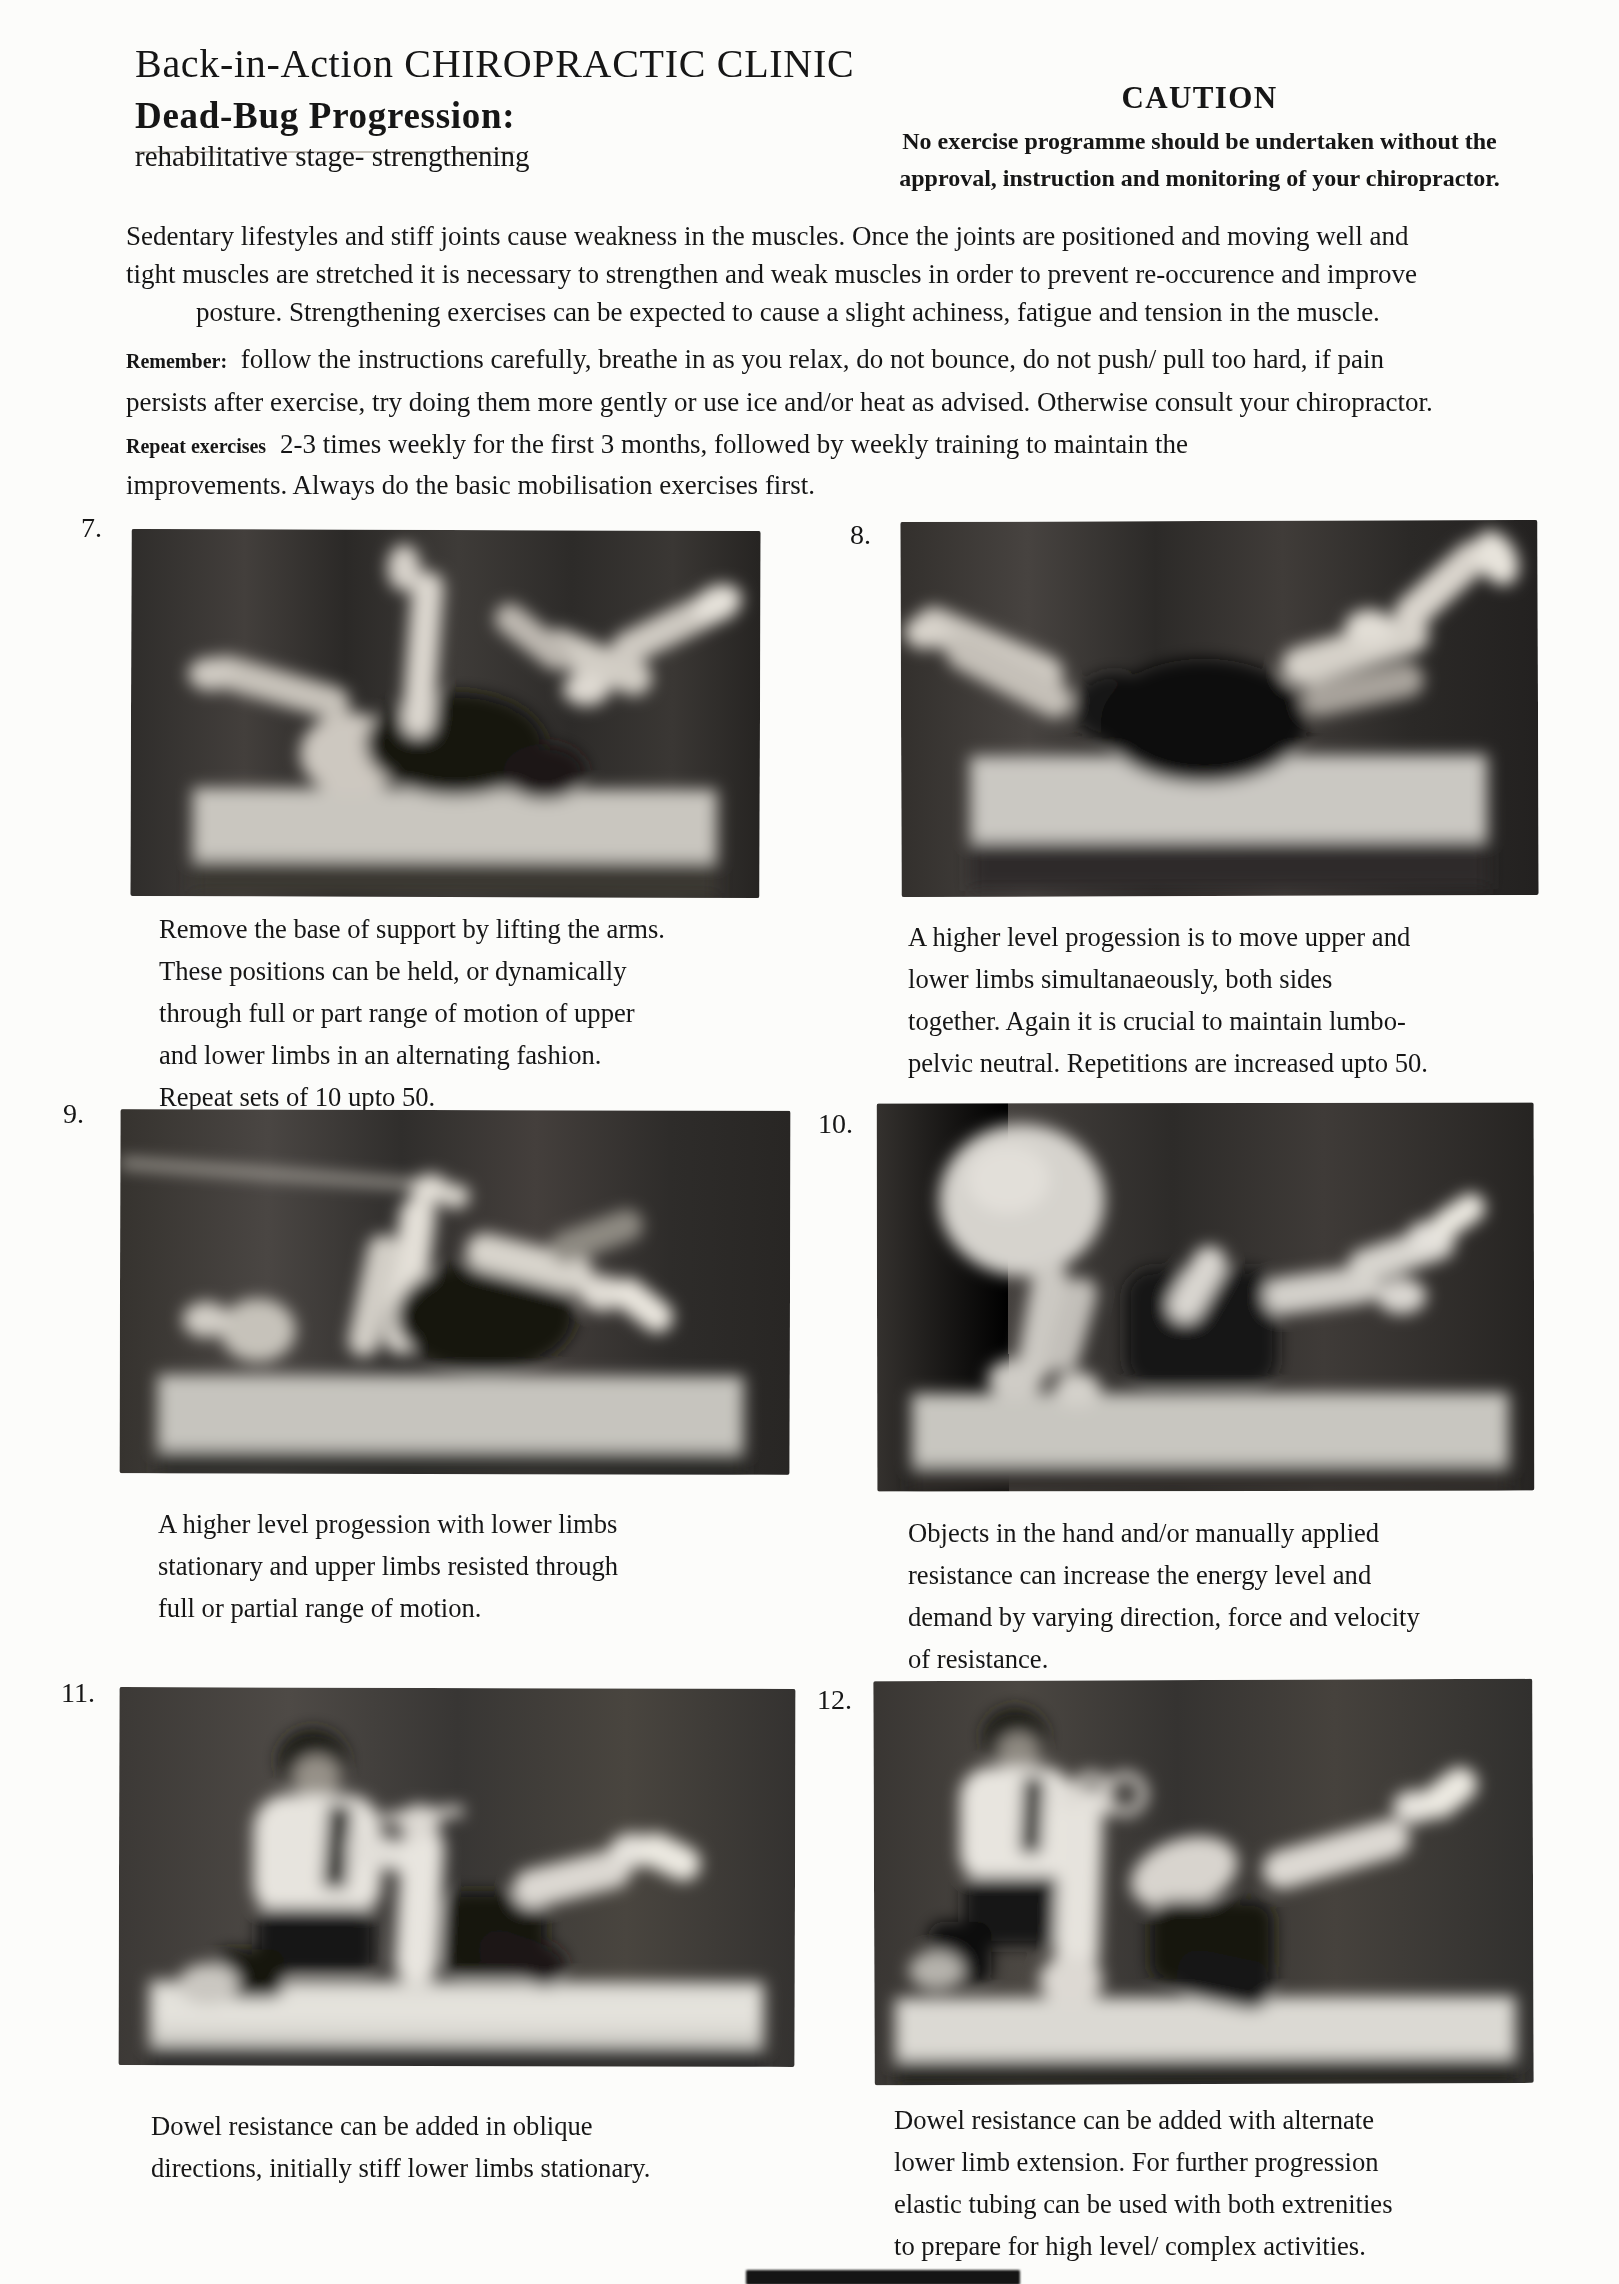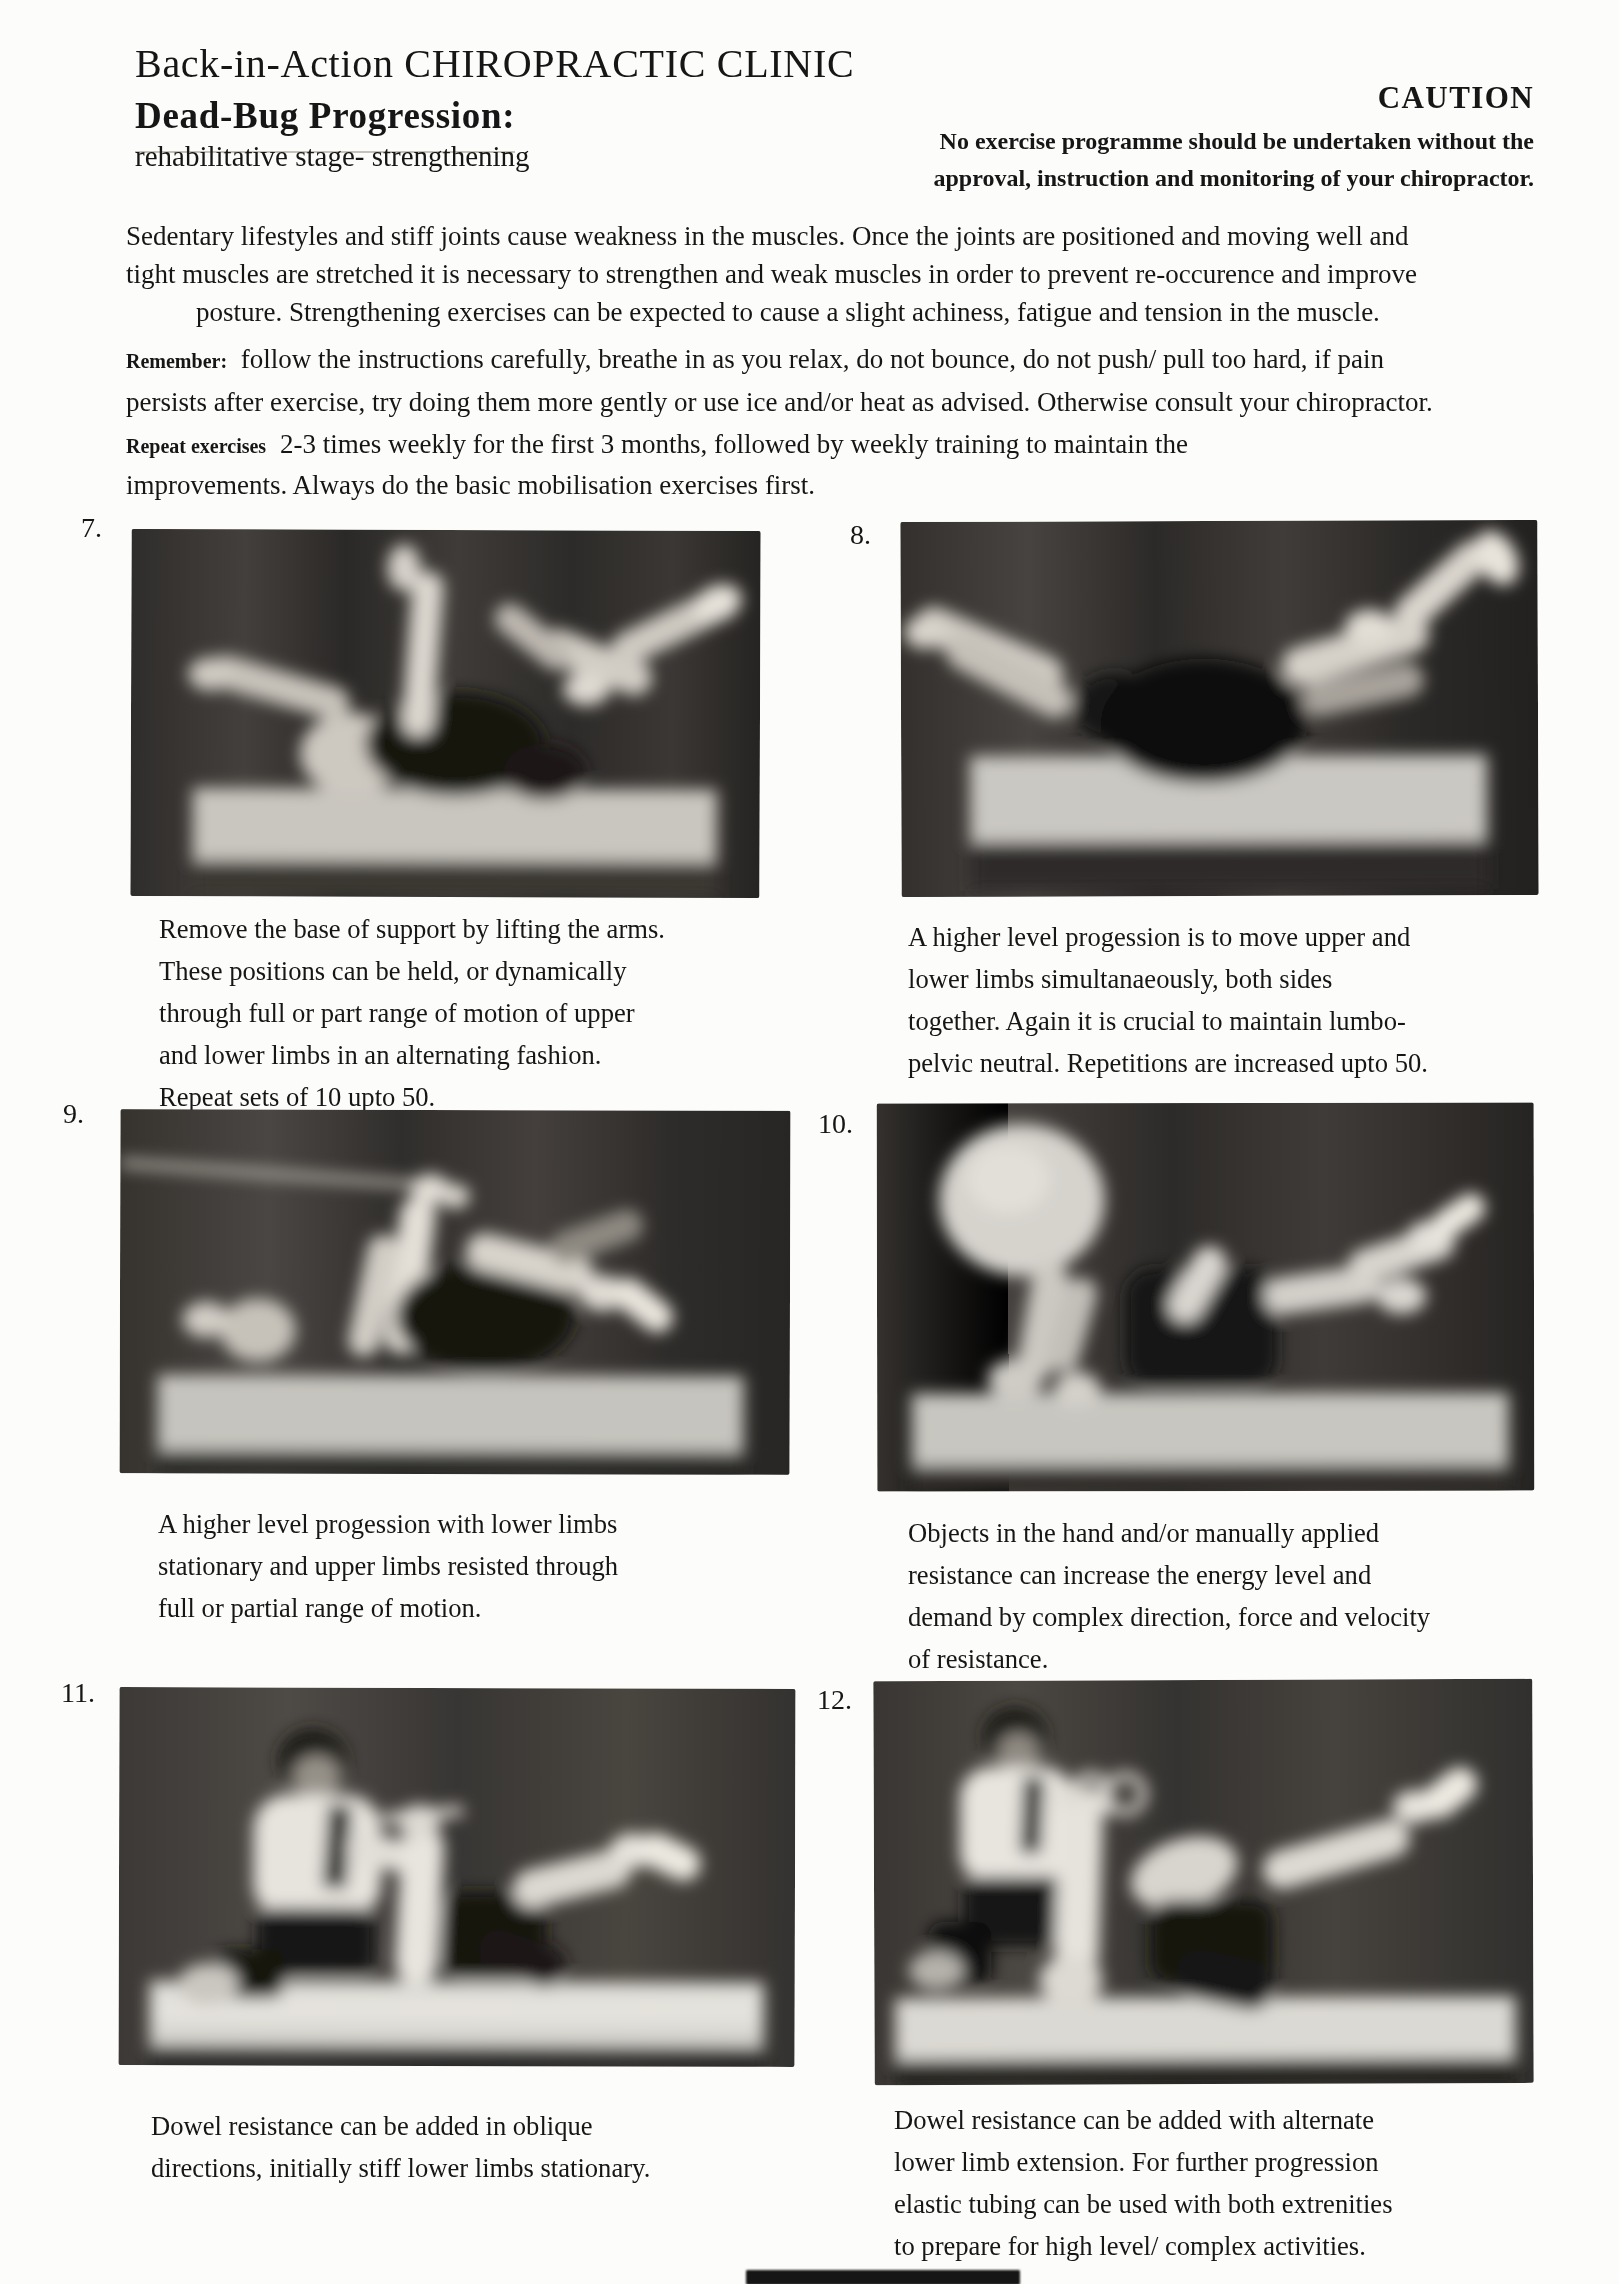--- a/index.html
+++ b/index.html
@@ -4,21 +4,21 @@
 <style>
   html,body { margin:0; padding:0; background:#d9d9d9; }
   .page {
     position:relative; width:1620px; height:2284px; background:#fcfcfa;
     font-family:"Liberation Serif","DejaVu Serif",serif; color:#161616; overflow:hidden;
   }
   .clinic-title { position:absolute; left:135px; top:40px; font-size:40px; letter-spacing:0.7px; white-space:nowrap; }
   .sheet-title  { position:absolute; left:135px; top:94px; font-size:37px; font-weight:bold; letter-spacing:0.7px; white-space:nowrap;
                   border-bottom:2.1px solid #c6c1b9; padding-bottom:14px; }
   .sheet-subtitle { position:absolute; left:135px; top:140px; font-size:29px; font-weight:normal; white-space:nowrap; }
-  .caution { position:absolute; left:865px; top:80px; width:669px; text-align:right; }
+  .caution { position:absolute; left:865px; top:80px; width:669px; text-align:center; }
   .caution-heading { font-size:31px; font-weight:bold; letter-spacing:1.4px; }
   .caution-line { font-size:24px; font-weight:bold; line-height:37px; }
   .caution-body { margin-top:6.9px; }
 
   .intro { position:absolute; left:126px; top:217px; width:1448px; font-size:27px; line-height:38px; }
   .intro-line-indent { padding-left:70px; }
 
   .para { position:absolute; left:126px; width:1455px; font-size:27px; }
   .para-remember { top:339px; line-height:41px; }
   .para-repeat   { top:425px; line-height:39px; }
@@ -225,21 +225,21 @@
         <rect x="68" y="19.5" width="16" height="5" rx="2.5" fill="#d8d5cf" transform="rotate(-18 76 22)"></rect>
         <ellipse cx="80" cy="19.5" rx="3.2" ry="2.4" fill="#e4e1db"></ellipse>
         <rect x="80" y="14.5" width="8.5" height="4.2" rx="2.1" fill="#ebe8e0" transform="rotate(-34 84 16.5)"></rect>
         <ellipse cx="76" cy="28" rx="3.6" ry="2.6" fill="#dad7d1"></ellipse>
       </g>
     </svg>
   </div>
   <div class="caption" style="left:877px; top:1512px; width:641px;">
     <div class="cap-line">Objects in the hand and/or manually applied</div>
     <div class="cap-line">resistance can increase the energy level and</div>
-    <div class="cap-line">demand by complex direction, force and velocity</div>
+    <div class="cap-line">demand by varying direction, force and velocity</div>
     <div class="cap-line">of resistance.</div>
   </div>
 
   <div class="ex-number" style="left:61px; top:1677px;">11.</div>
   <div class="photo r3" style="left:119px; top:1688px; width:676px; height:378px;">
     <svg viewBox="0 0 98 54.8" preserveAspectRatio="none">
       <defs>
         <linearGradient id="bg11" x1="0" y1="0" x2="1" y2="0">
           <stop offset="0" stop-color="#3c3936"></stop>
             <stop offset="0.25" stop-color="#4e4a46"></stop>

